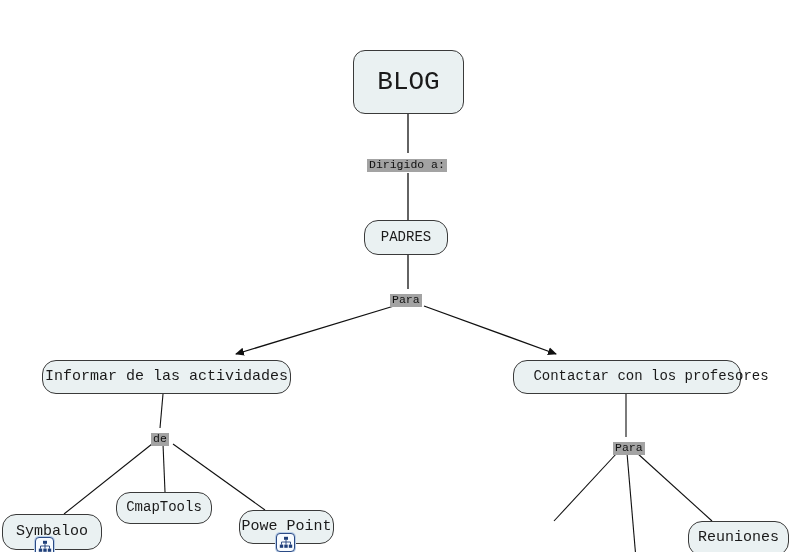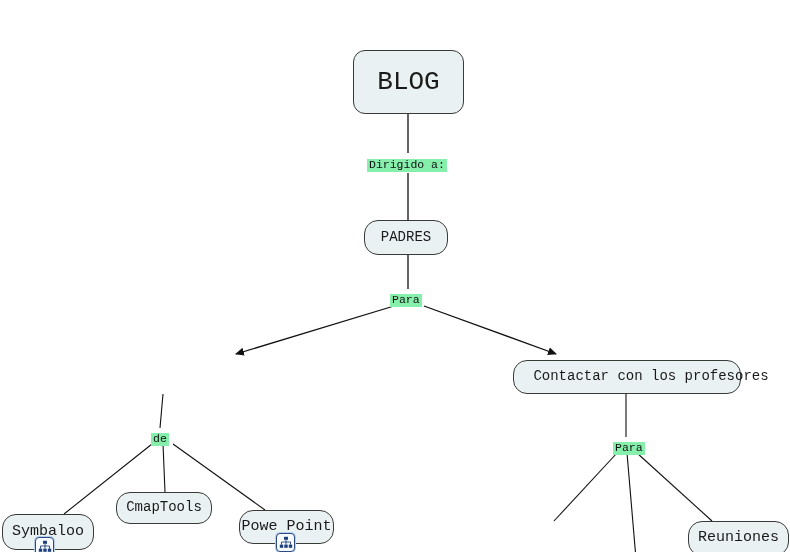--- a/index.html
+++ b/index.html
@@ -44,21 +44,21 @@
     padding: 0 6px;
   }
   .node-root {
     border-radius: 12px;
     font-size: 26px;
   }
   .link-label {
     position: absolute;
     color: #101010;
     font-size: 11.5px;
-    background: #86efac;
+    background: #a3a3a3;
     padding: 0 2px;
     white-space: nowrap;
     text-align: center;
     line-height: 1.1;
   }
   .res-icon {
     position: absolute;
     width: 19px;
     height: 19px;
     box-sizing: border-box;
@@ -112,26 +112,29 @@
   </svg>
 
   <div class="node node-root" style="left:353px; top:2px; width:111px; height:64px;">
     <span class="node-label">BLOG</span>
   </div>
 
   <div class="node" style="left:364px; top:172px; width:84px; height:35px; font-size:14px;">
     <span class="node-label">PADRES</span>
   </div>
 
+  <div class="node" style="left:42px; top:312px; width:249px; height:34px; font-size:15px;">
+    <span class="node-label">Informar de las actividades</span>
+  </div>
 
   <div class="node" style="left:513px; top:312px; width:228px; height:34px; font-size:14px;padding-left:48px;">
     <span class="node-label">Contactar con los profesores</span>
   </div>
 
-  <div class="node" style="left:2px; top:466px; width:92px; height:36px; font-size:15px;">
+  <div class="node" style="left:2px; top:466px; width:100px; height:36px; font-size:15px;">
     <span class="node-label">Symbaloo</span>
   </div>
 
   <div class="node" style="left:116px; top:444px; width:96px; height:32px; font-size:14px;">
     <span class="node-label">CmapTools</span>
   </div>
 
   <div class="node" style="left:239px; top:462px; width:95px; height:34px; font-size:15px;text-align:right;">
     <span class="node-label">Powe Point</span>
   </div>

